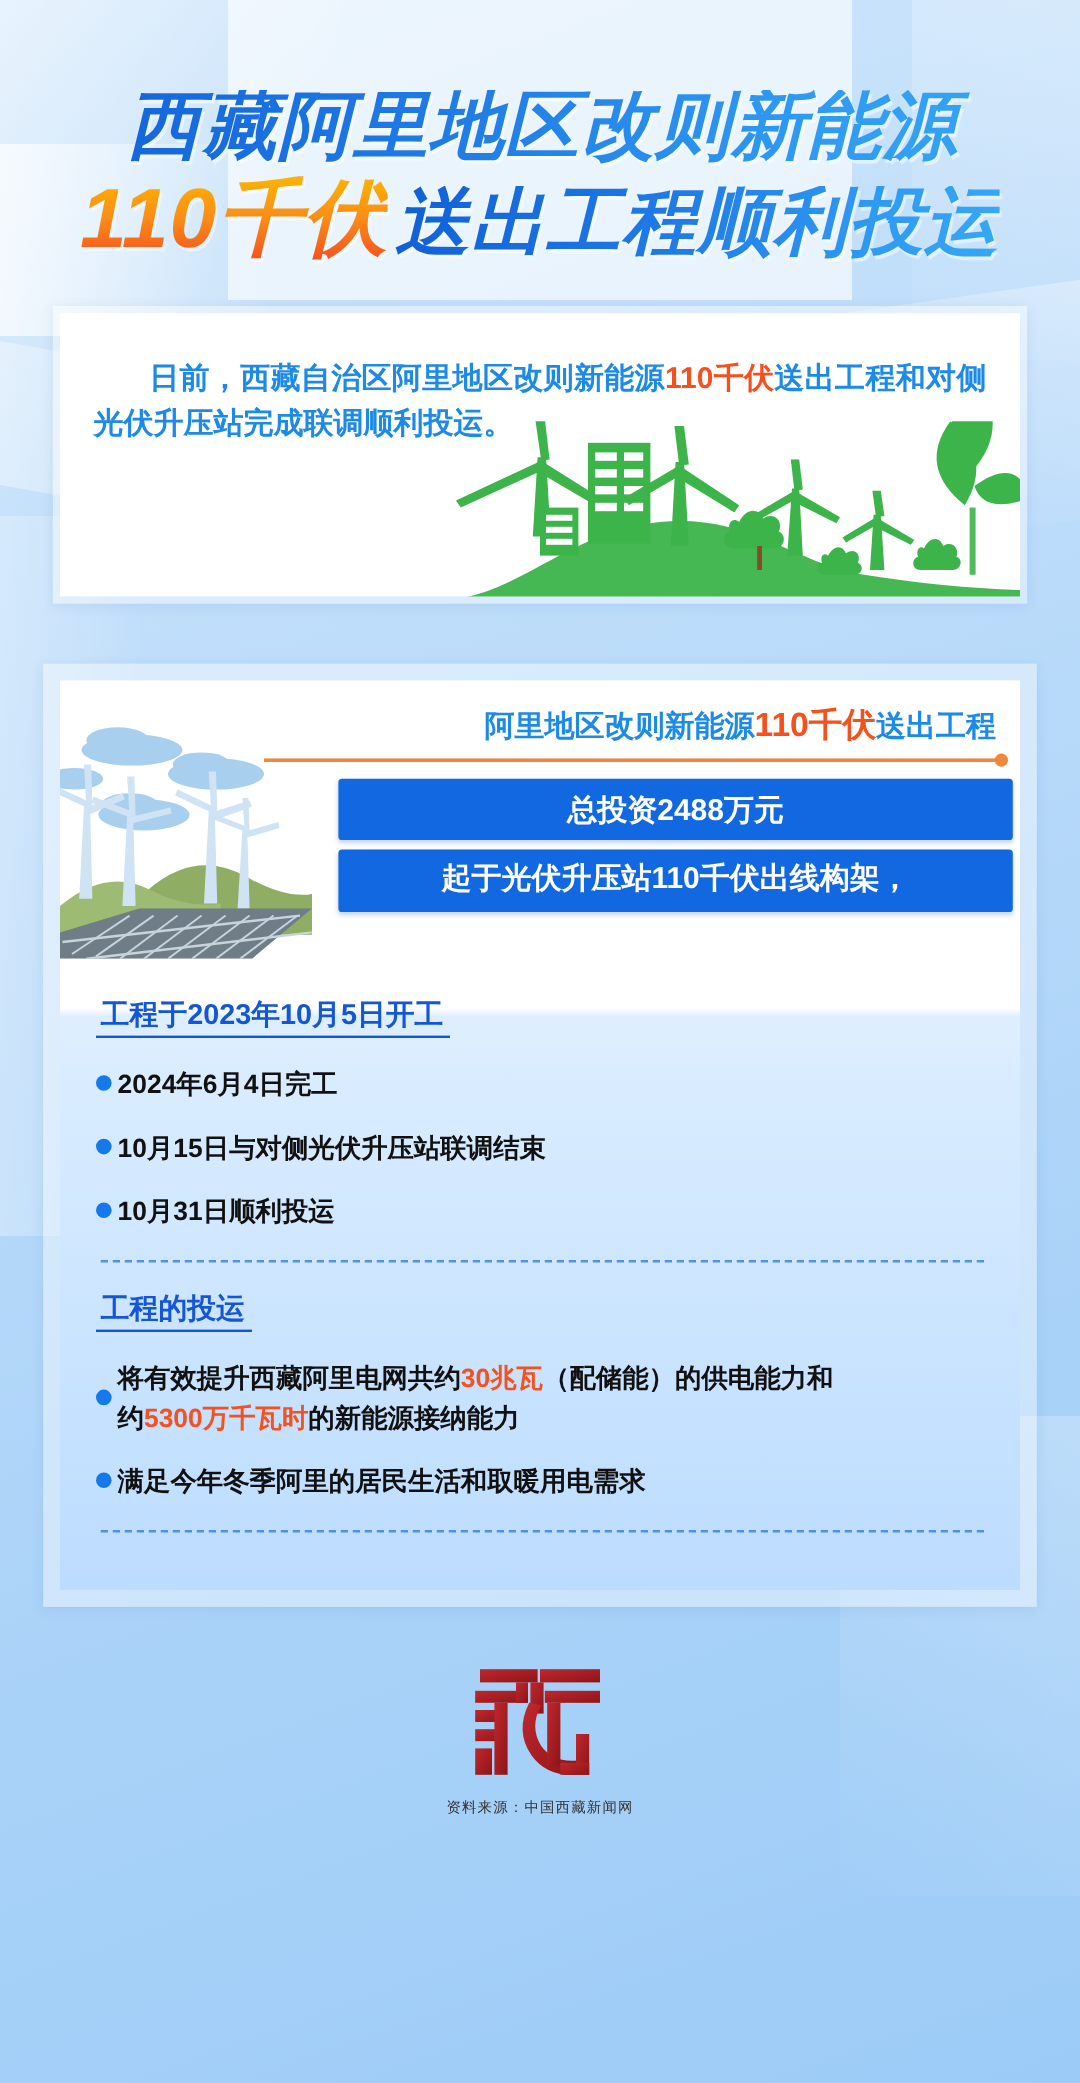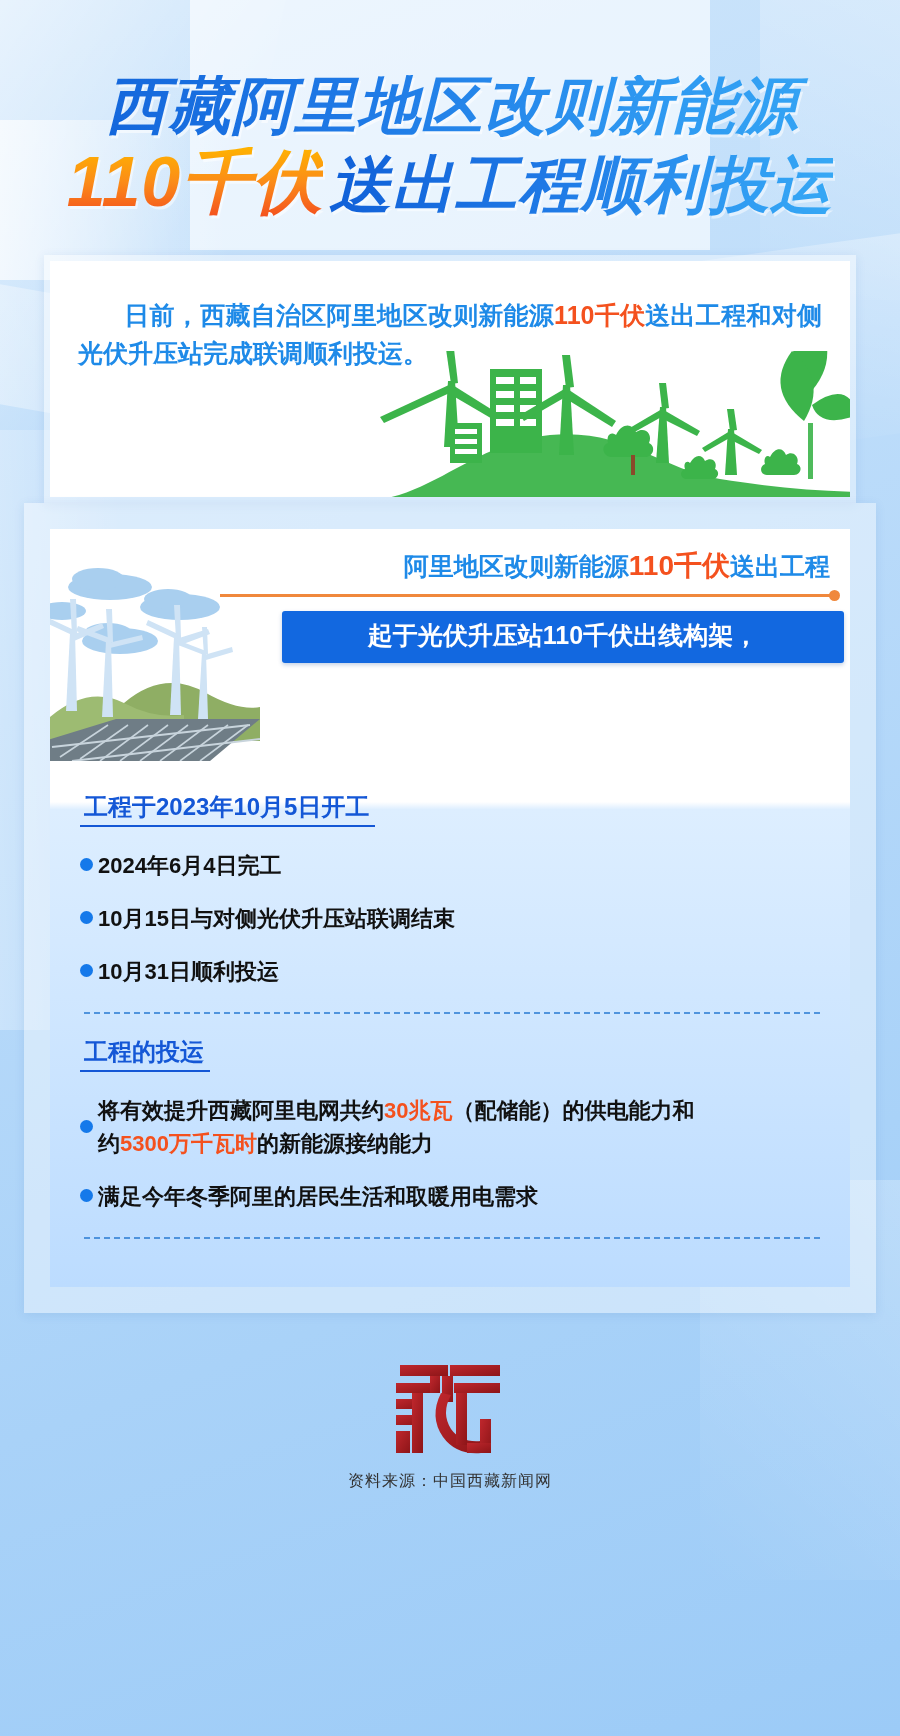--- a/index.html
+++ b/index.html
@@ -57,21 +57,21 @@
   .card-inner{background:#ffffff;}
 
   #card1{width:800px;margin-top:38px;padding:6px;}
   #card1 .card-inner{height:236px;position:relative;overflow:hidden;}
   .c1-text{padding:36px 28px 0 28px;font-size:25px;line-height:1.5;color:#1e8ae8;
            font-weight:bold;text-align:justify;}
   .c1-text .indent{display:inline-block;width:46px;}
   .c1-text .orange{color:#f4511e;}
   .c1-art{position:absolute;left:310px;bottom:-4px;width:500px;height:150px;}
 
-  #card2{width:800px;padding:26px;}
+  #card2{width:800px;margin-top:50px;padding:14px;}
   #card2 .card-inner{background:linear-gradient(180deg,#ffffff 0%,#ffffff 36%,#ddeeff 37%,#bcdcff 100%);
       min-height:660px;position:relative;overflow:hidden;}
 
   .c2-top{position:relative;height:232px;}
   .c2-art{position:absolute;left:0;top:6px;width:210px;height:226px;}
   .c2-right{position:absolute;left:170px;top:18px;right:6px;}
   .c2-heading{font-size:25px;font-weight:bold;color:#1e8ae8;text-align:right;
               padding-right:14px;white-space:nowrap;}
   .c2-heading .orange{color:#f4511e;font-size:28px;}
   .rule-wrap{position:relative;height:14px;margin-top:4px;}
@@ -96,21 +96,21 @@
   .divider{border:0;border-top:2px dashed #3a86d8;margin:24px 30px 22px 4px;opacity:.85;}
   .para{max-width:605px;}
 
   
   .footer{position:relative;z-index:3;text-align:center;margin-top:46px;}
   .logo{width:112px;height:100px;margin:0 auto;}
   .brand{font-size:25px;color:#3b3b3b;letter-spacing:2px;margin-top:6px;}
   .url{font-size:13px;color:#4a4a4a;letter-spacing:5px;margin-top:3px;
        font-family:"Liberation Mono","DejaVu Sans Mono",monospace;}
   .credit{font-size:17px;color:#333;margin-top:18px;letter-spacing:1px;}
-  .credit2{font-size:16px;color:#333;margin-top:8px;letter-spacing:1px;}
+  .credit2{font-size:12px;color:#333;margin-top:8px;letter-spacing:1px;}
 </style>
 </head>
 <body>
 
 <div class="bg-layer">
   <div class="shard s1"></div>
     <div class="shard s2"></div>
     <div class="shard s3"></div>
   <div class="shard s4"></div>
     <div class="shard s5"></div>
@@ -225,20 +225,21 @@
           </g>
         </g>
       </svg>
 
       <div class="c2-right">
         <div class="c2-heading"><span>阿里地区改则新能源</span><span class="orange">110千伏</span><span>送出工程</span></div>
         <div class="rule-wrap">
           <div class="rule"></div>
             <div class="rule-dot"></div>
         </div>
+        <div class="blue-bar bar1">总投资2488万元</div>
         <div class="blue-bar bar2">
           <div>起于光伏升压站110千伏出线构架，</div>
         </div>
       </div>
     </div>
 
     <div class="c2-body">
       <div class="sec-head">
         <span class="lens"></span>
         <span>工程于2023年10月5日开工</span>

